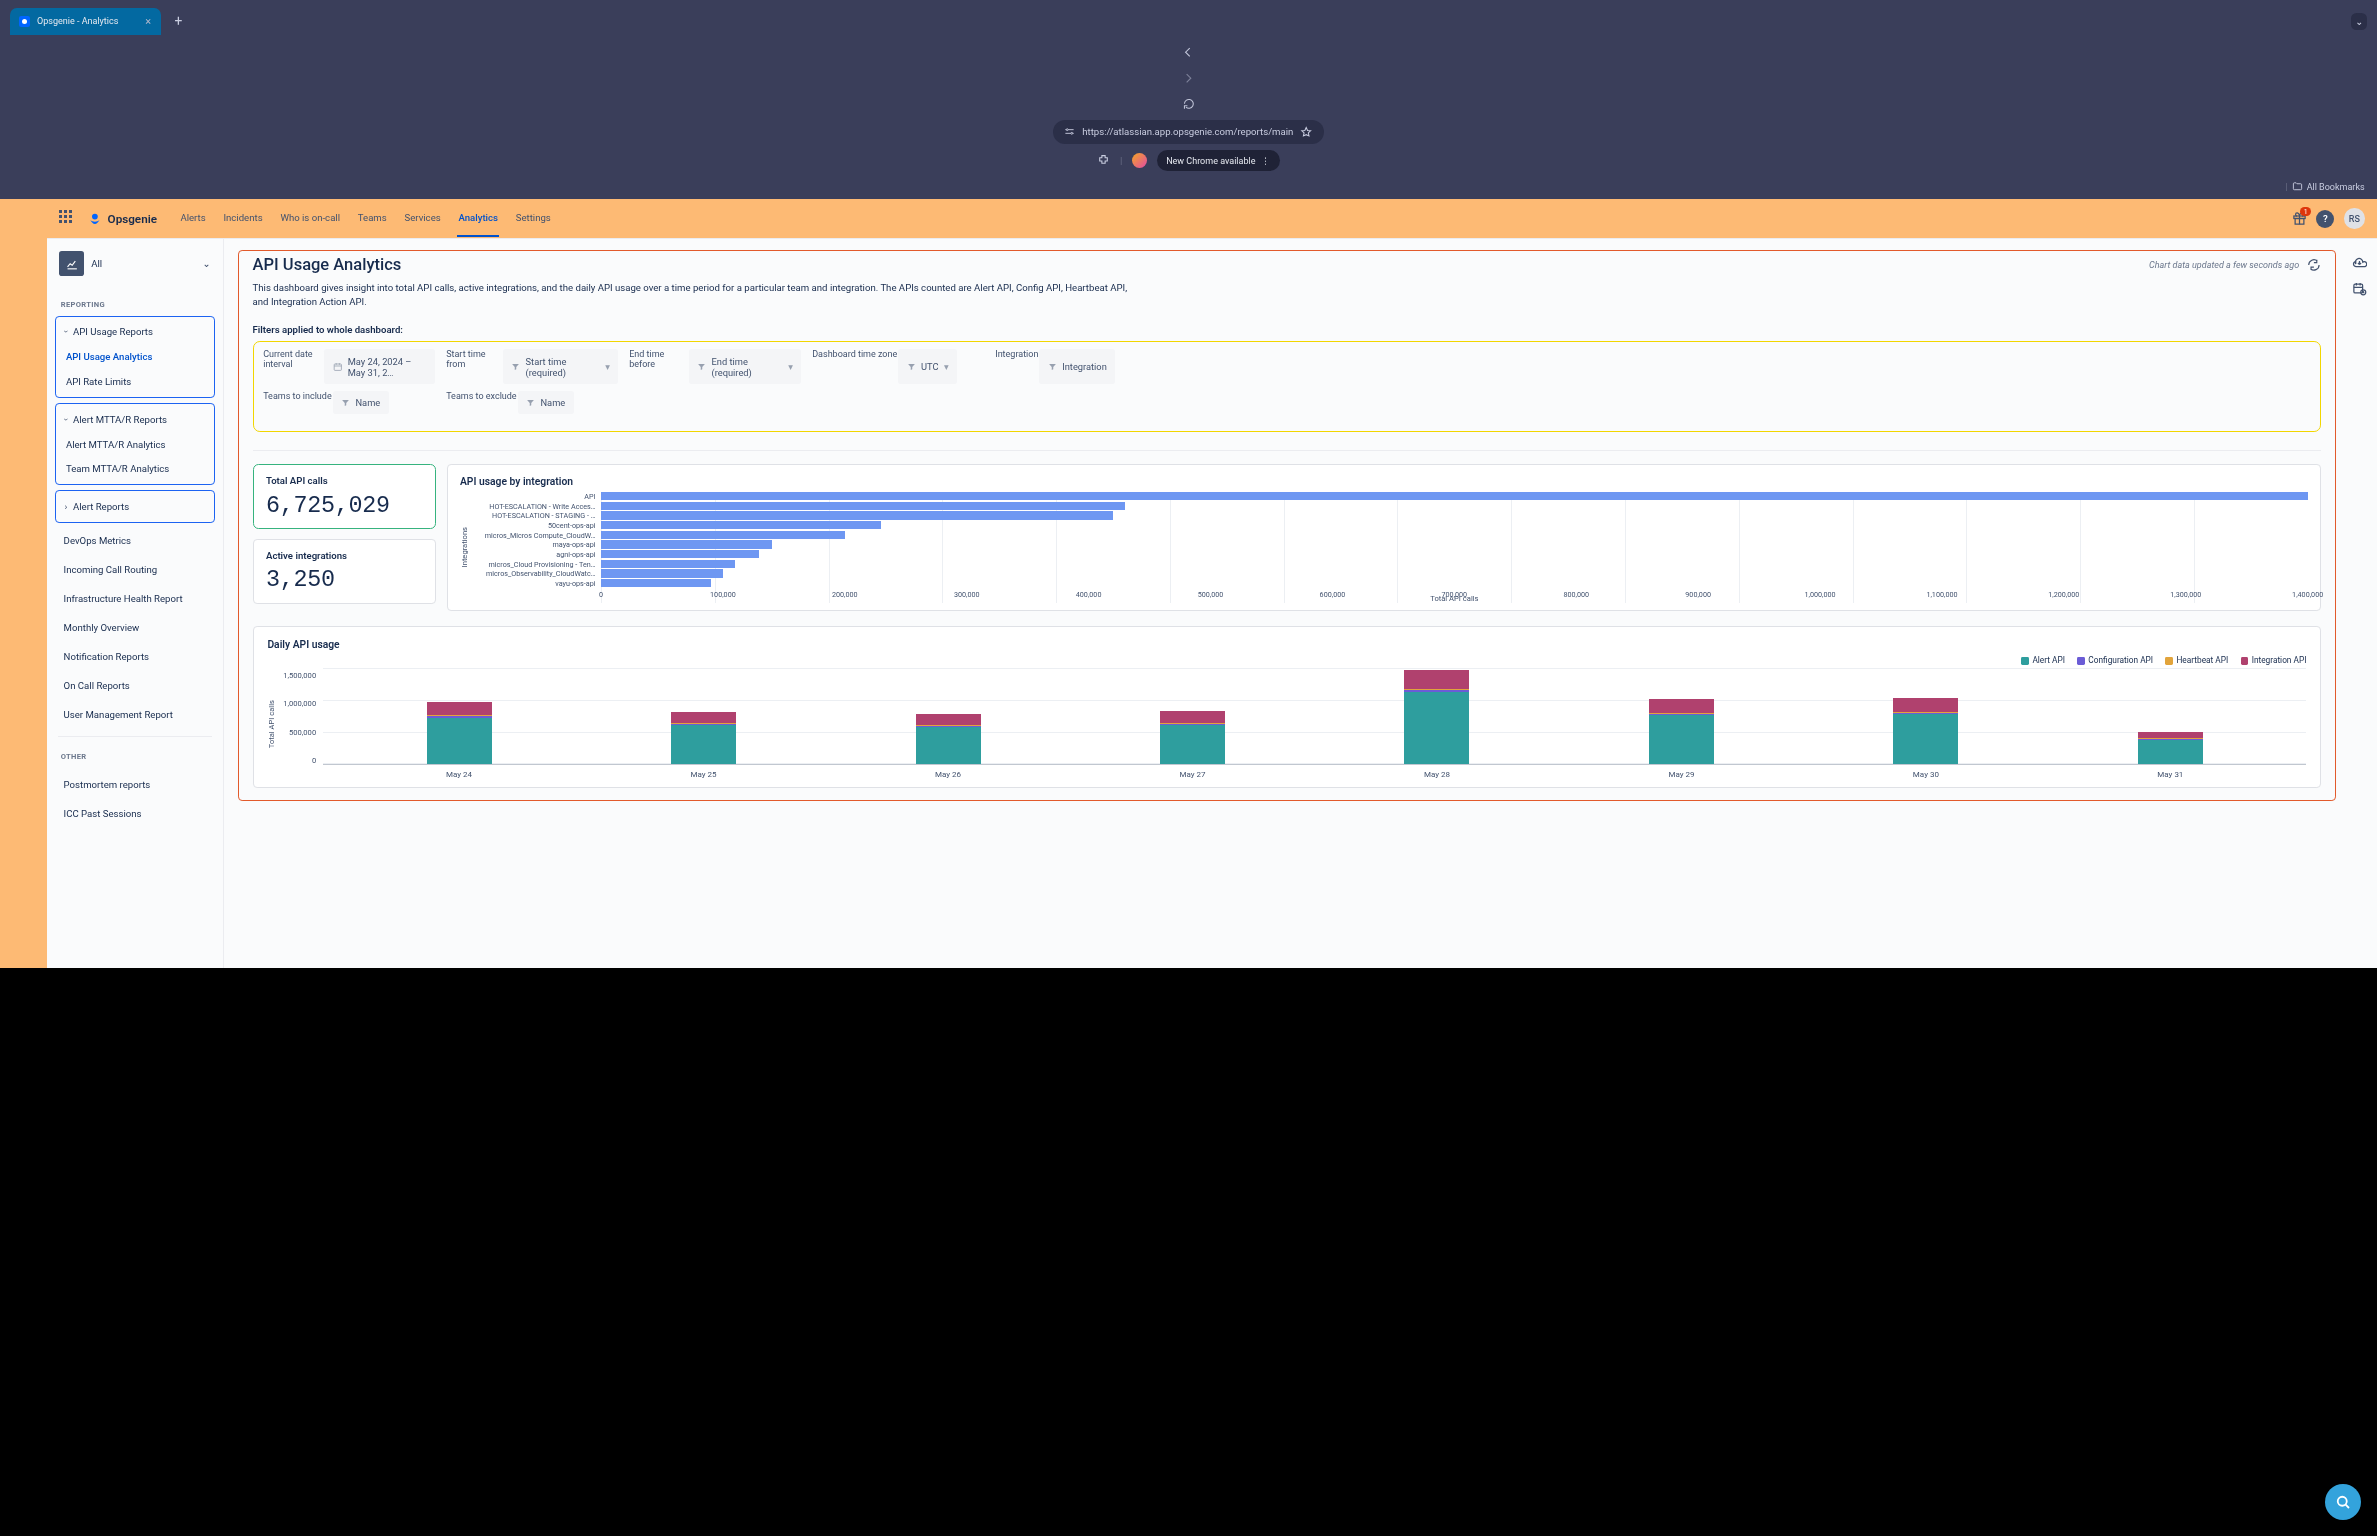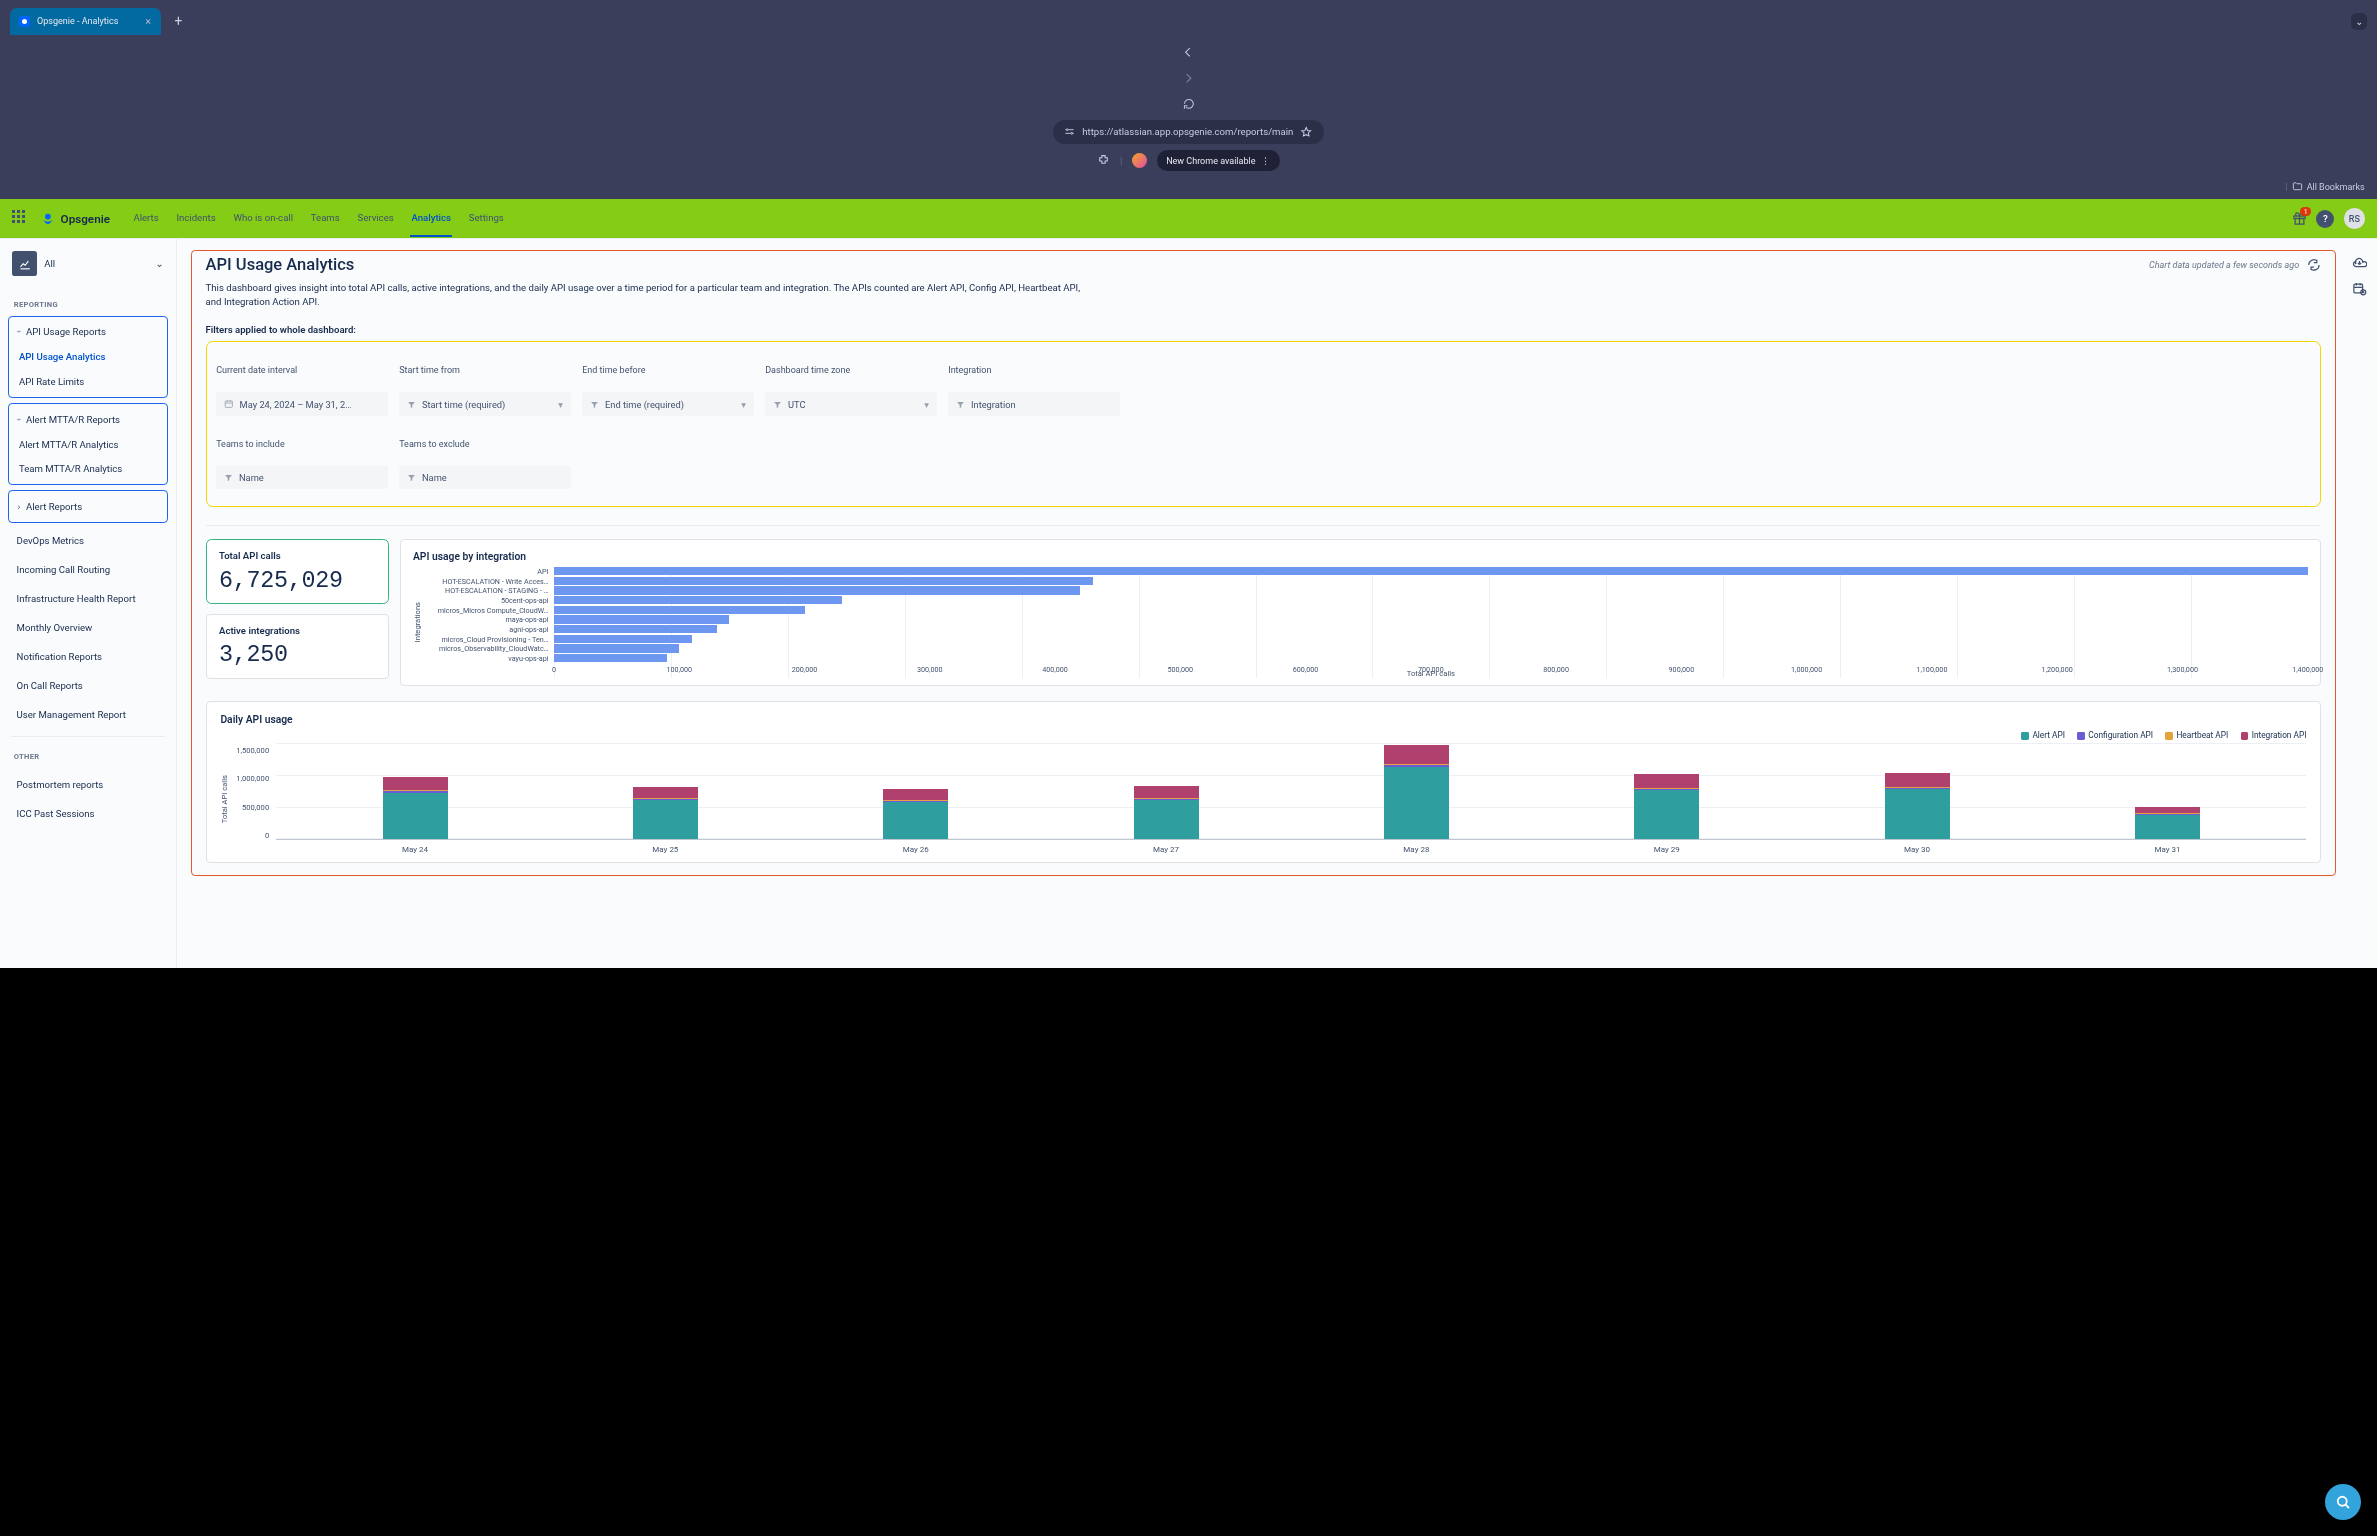--- a/index.html
+++ b/index.html
@@ -19,21 +19,21 @@
     .nav-btn { color: #c0c4d8; width: 19px; height: 19px; display:flex; align-items:center; justify-content:center; cursor:pointer; }
     .url-field { flex: 1; background: #2b2f48; border-radius: 13.8px; display:flex; align-items:center; padding: 5.5px 11px; color: #c9cde0; gap: 6.9px; }
     .url-field .lock { font-size: 8.3px; }
     .url-field .url-text { flex:1; font-size: 9.6px; color:#c9cde0; }
     .addr-right { display:flex; align-items:center; gap:9.6px; color:#c9cde0; }
     .avatar-sm { width:15px; height:15px; border-radius:50%; background: linear-gradient(135deg,#f5a623,#e24aa5); }
     .chrome-pill { background:#1f2236; color:#e6e9f0; padding:5.5px 9.6px; border-radius: 13.8px; font-size:9px; display:flex; align-items:center; gap:5.5px; }
     .bookmarks-row { display:flex; justify-content:flex-end; padding: 1.4px 12.4px 6.9px 12.4px; color:#c9cde0; font-size:9px; gap:4.1px; align-items:center; }
     
     
-    .app { background: #84cc16; }
+    .app { background: #fdba74; padding-left: 47px; }
     .app-header { display:flex; align-items:center; border-bottom: 0.7px solid #ebecf0; padding: 0 12.4px; height: 40px; gap: 12.4px; }
     .app-switcher { width:16.5px; height:16.5px; display:grid; grid-template-columns:repeat(3,2.8px); grid-template-rows:repeat(3,2.8px); gap:2.1px; }
     .app-switcher span { background:#42526e; }
     .brand { display:flex; align-items:center; gap:5.5px; font-weight:600; color:#172b4d; font-size:11.7px; }
     .brand .logo { color:#0065ff; font-size:13.8px; }
     .top-nav { display:flex; gap: 15px; margin-left: 9.6px; }
     .top-nav a { text-decoration:none; color:#42526e; font-size:9.6px; padding: 12.4px 1.4px; border-bottom:2.1px solid transparent; }
     .top-nav a.active { color:#0052cc; border-bottom-color:#0052cc; font-weight:500; }
     .header-right { margin-left:auto; display:flex; align-items:center; gap:9.6px; }
     .badge-wrap { position:relative; }
@@ -63,21 +63,21 @@
     .utility-icons { position:absolute; top: 15px; right: 9.6px; display:flex; flex-direction:column; gap: 12.4px; color:#42526e; }
     .dash-outline { border:1.4px solid #e25a2b; border-radius:4.1px; padding:4.1px 13.8px 12.4px 13.8px; }
     .title-row { display:flex; align-items:center; gap:8.3px; }
     .page-title { font-size:16.5px; font-weight:500; color:#172b4d; }
     .updated { margin-left:auto; font-style:italic; color:#6b778c; font-size:9px; }
     .refresh-ic { color:#42526e; }
     .page-desc { color:#172b4d; font-size:9.6px; margin: 6.9px 0 13.8px 0; line-height:1.5; max-width: 881px;}
     .filters-label { font-weight:600; font-size:9.6px; margin-bottom:6.9px; }
     .filters-box { border:1.4px solid #f2d600; border-radius:6.9px; padding: 6.9px 9.6px 9.6px 9.6px; }
     .filter-row { display:flex; gap: 11px; margin-bottom: 6.9px; flex-wrap:wrap; }
-    .filter { display:flex; flex-direction:column; gap:17px; width: 172px; margin-top: 16px; }
+    .filter { display:flex; flex-direction:row; gap:1px; width: 172px; }
     .filter label { font-size:9px; color:#42526e; }
     .filter .ctl { background:#f4f5f7; border-radius:2.8px; padding:6.2px 8.3px; color:#42526e; font-size:9.3px; display:flex; align-items:center; gap:5.5px; }
     .filter .ctl .caret { margin-left:auto; color:#97a0af; }
     .filter .ctl .ic { color:#97a0af; }
     
     .hr { border-top:0.7px solid #ebecf0; margin: 18px 0 13.8px 0; }
     
     .stats-row { display:flex; gap: 11px; align-items:stretch; }
     .metric-card { border:0.7px solid #dfe1e6; border-radius:4.1px; padding:9.6px 12.4px; background:#fff; width:183px; }
     .metric-card.green { border:1.7px solid #36b37e; border-radius:5.5px; }

